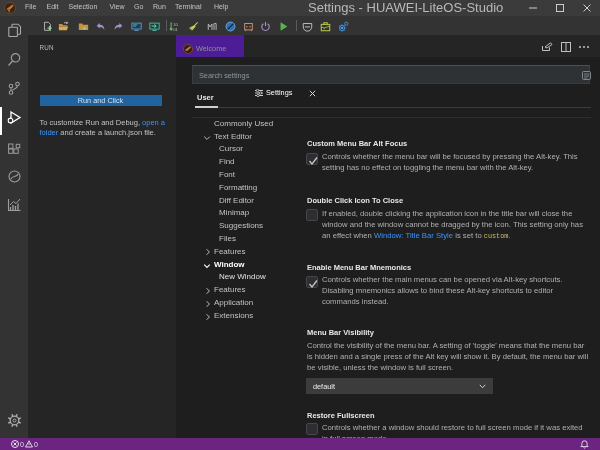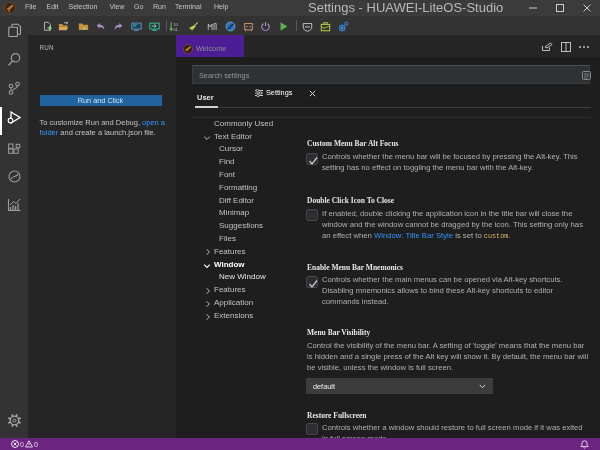--- a/index.html
+++ b/index.html
@@ -36,21 +36,21 @@
 #searchbox { position:absolute; left:16px; top:30px; width:398px; height:19px;
   background:#2f3235; border:1px solid #3a3d40; border-top-color:#4d5154; }
 #searchbox span { position:absolute; left:6px; top:5px; font-size:7.3px; color:#8f9699; }
 #usertab { position:absolute; left:21px; top:58px; font-size:7.5px; font-weight:bold; color:#e7e7e7; }
 #userline { position:absolute; left:19px; top:71px; width:22.5px; height:2px; background:#cfcfcf; }
 #hline { position:absolute; left:41.5px; top:71.5px; width:373px; height:1px; background:#3b3b3b; }
 #hline2 { position:absolute; left:16px; top:81.5px; width:399px; height:1px; background:#2e2e31; }
 
 .toc { position:absolute; font-size:8px; color:#c3c3c3; white-space:nowrap; }
 
-.shdr { position:absolute; left:131px; font-size:7.5px; font-weight:bold; color:#e7e7e7; white-space:nowrap;font-family:Liberation Serif, serif;}
+.shdr { position:absolute; left:131px; font-size:7.5px; font-weight:bold; color:#e7e7e7; white-space:nowrap;}
 .sdesc { position:absolute; font-size:7.7px; color:#b0b0b0; line-height:11px; white-space:nowrap; }
 .cbx { position:absolute; left:130px; width:12px; height:12px; background:#2e2e32; border:1px solid #46464a; border-radius:2px; }
 .cbx svg { position:absolute; left:1px; top:2px; }
 .slink { color:#3794ff; }
 .scode { color:#dab96c; font-family:"Liberation Mono", monospace; font-size:6.8px; }
 #dropdown { position:absolute; left:130px; top:342.5px; width:186.5px; height:16.5px; background:#3c3c3c; }
 #dropdown span { position:absolute; left:7px; top:4px; font-size:7.3px; color:#efefef; }
 
 #statusbar { left:0; top:438px; width:600px; height:12px; background:#6b2480; }
 #statusbar .stxt { position:absolute; top:2.5px; font-size:7px; color:#e8e0ec; }

